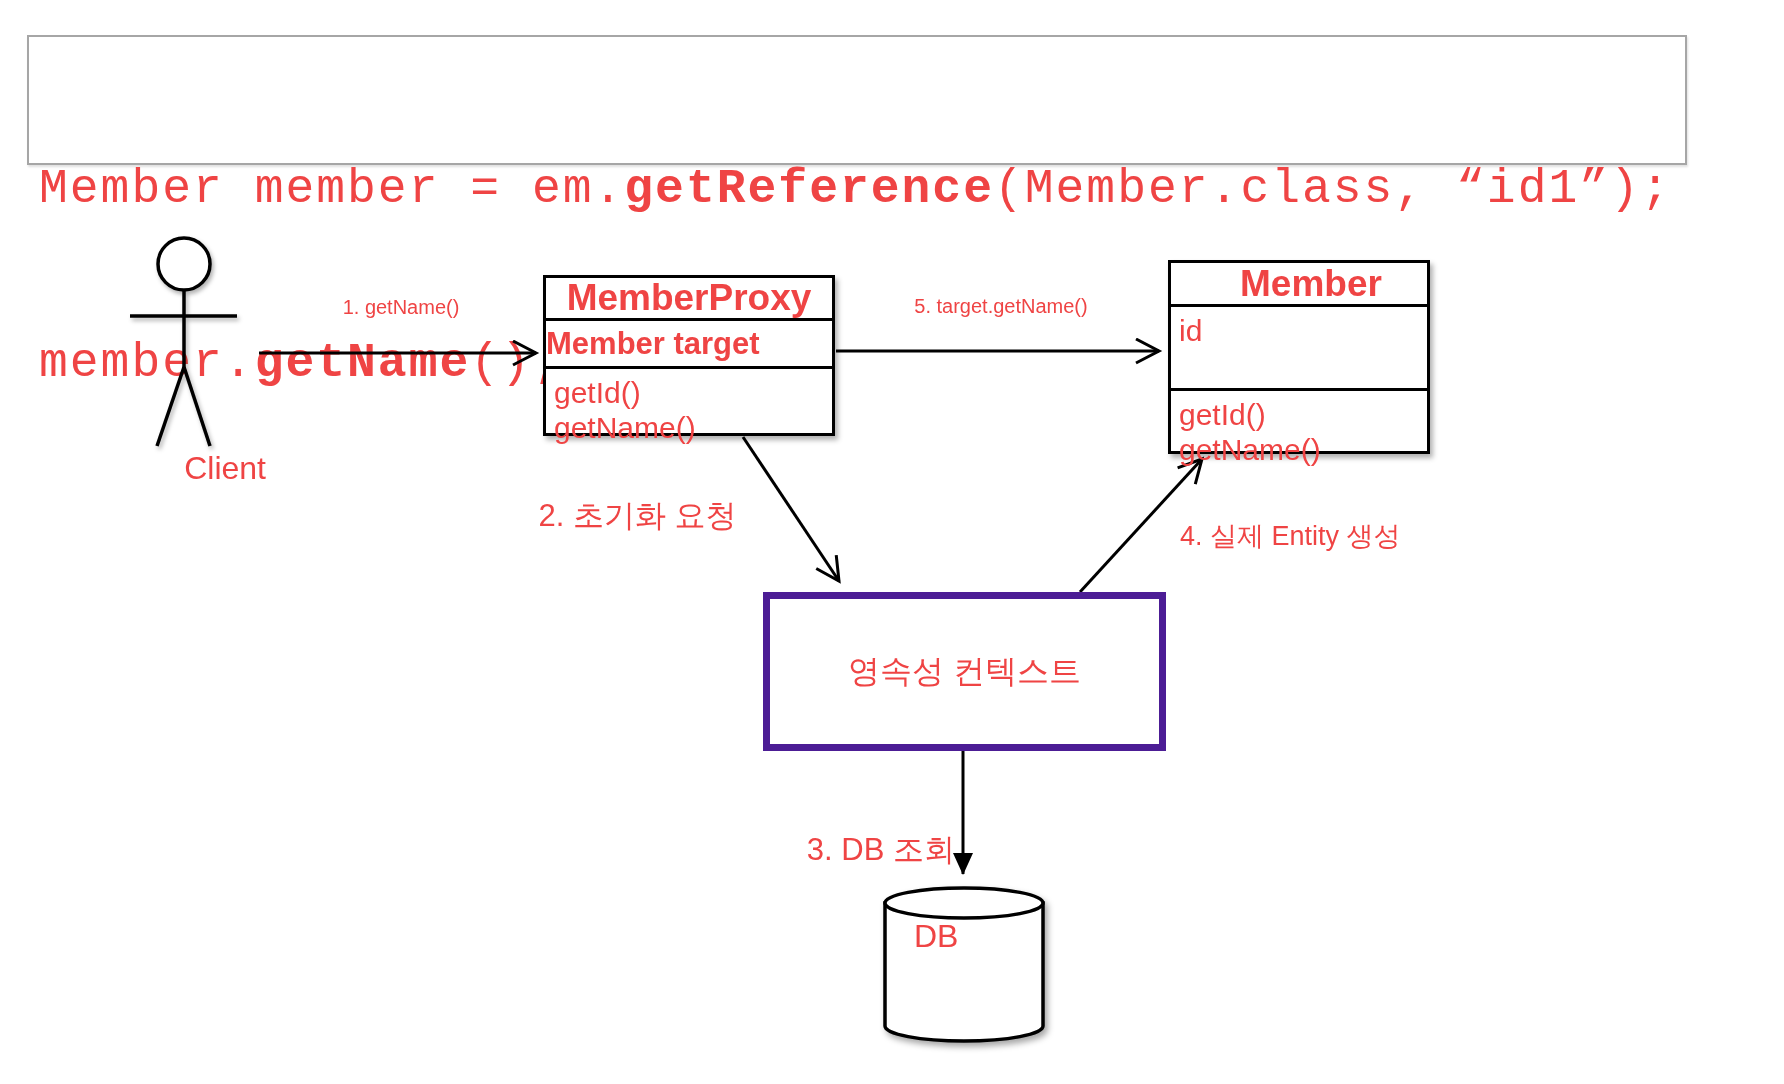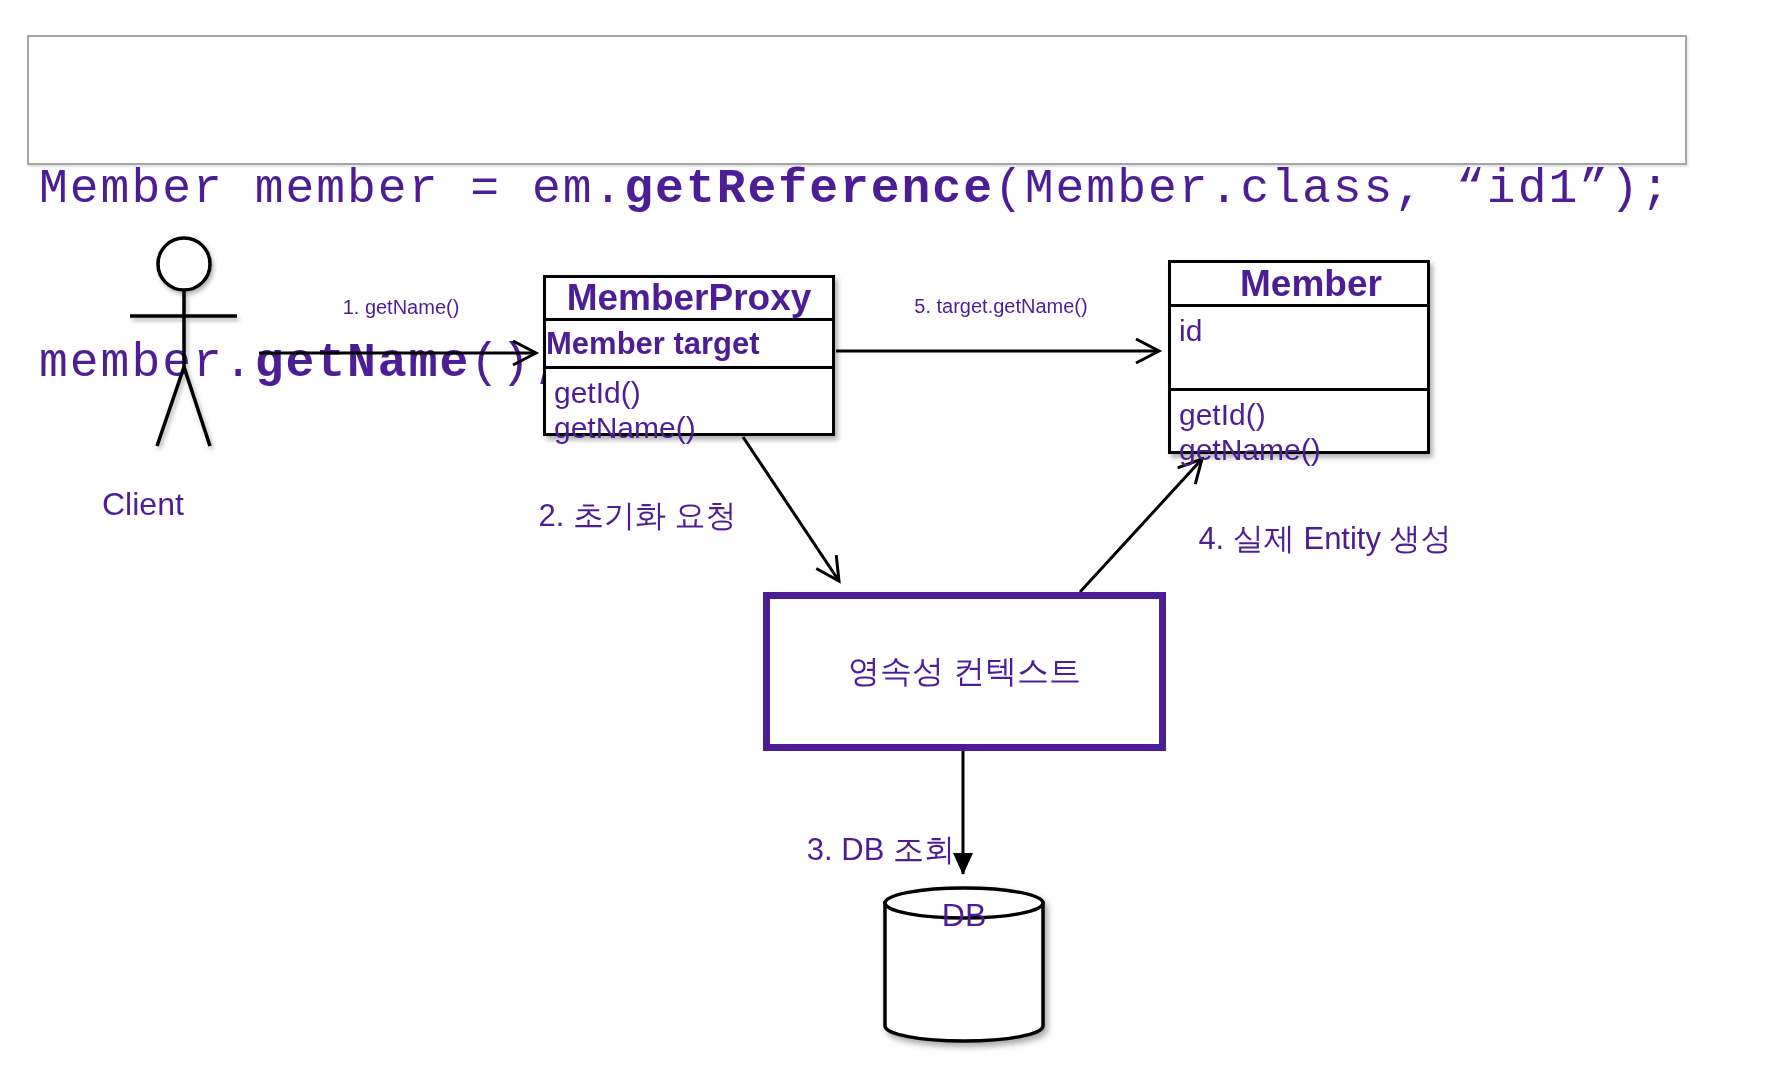--- a/index.html
+++ b/index.html
@@ -1,18 +1,18 @@
 <!DOCTYPE html>
 <html><head>
 <meta charset="utf-8">
 <style>
   html,body { margin:0; padding:0; background:#ffffff; }
   .stage {
     position:relative; width:1704px; height:1084px; background:#ffffff;
-    font-family:"Liberation Sans", sans-serif; color:#4c1d95; overflow:hidden;
+    font-family:"Liberation Sans", sans-serif; color:#ef4444; overflow:hidden;
   }
   
   .code-box {
     position:absolute; left:27px; top:35px; width:1660px; height:130px;
     box-sizing:border-box; border:2px solid #a6a6a6; background:#fff;
     box-shadow:1px 2px 2px rgba(0,0,0,0.12);
     font-family:"Liberation Mono", monospace; font-size:48px; letter-spacing:2px;
     line-height:58px; padding:7px 0 0 10px; white-space:pre;
   }
   .code-box b { font-weight:bold; }
@@ -45,24 +45,24 @@
   .pc-box {
     position:absolute; left:763px; top:592px; width:403px; height:159px;
     box-sizing:border-box; border:7px solid #4c1d95; background:#fff;
     display:flex; align-items:center; justify-content:center; font-size:32px;
   }
   
   .lbl { position:absolute; font-size:20px; white-space:nowrap; }
   .lbl-1 { left:286px;  top:296px; width:230px; text-align:center; }
   .lbl-5 { left:846px;  top:295px; width:310px; text-align:center; }
   .lbl-2 { left:520px;  top:495px; width:235px; text-align:center; font-size:31px; }
-  .lbl-4 { left:1180px; top:518px; width:290px; text-align:center; font-size:31px; }
+  .lbl-4 { left:1180px; top:518px; width:290px; font-size:27px; }
   .lbl-3 { left:750px;  top:799px; width:205px; text-align:right;  font-size:31px;margin-top:30px; }
-  .lbl-client { left:102px; top:450px; width:164px; text-align:left; font-size:32px;margin-top:36px; }
-  .lbl-db     { left:914px; top:897px; width:100px; text-align:center; font-size:32px; }
+  .lbl-client { left:102px; top:450px; width:164px; text-align:right; font-size:32px; }
+  .lbl-db     { left:914px; top:918px; width:100px; text-align:left; font-size:32px; }
 </style>
 </head>
 <body>
 
 <div class="stage">
 
   <div class="code-box">
     <div><span>Member member = em.</span><b>getReference</b><span>(Member.class, “id1”);</span></div>
     <div><span>member.</span><b>getName</b><span>();</span></div>
   </div>

